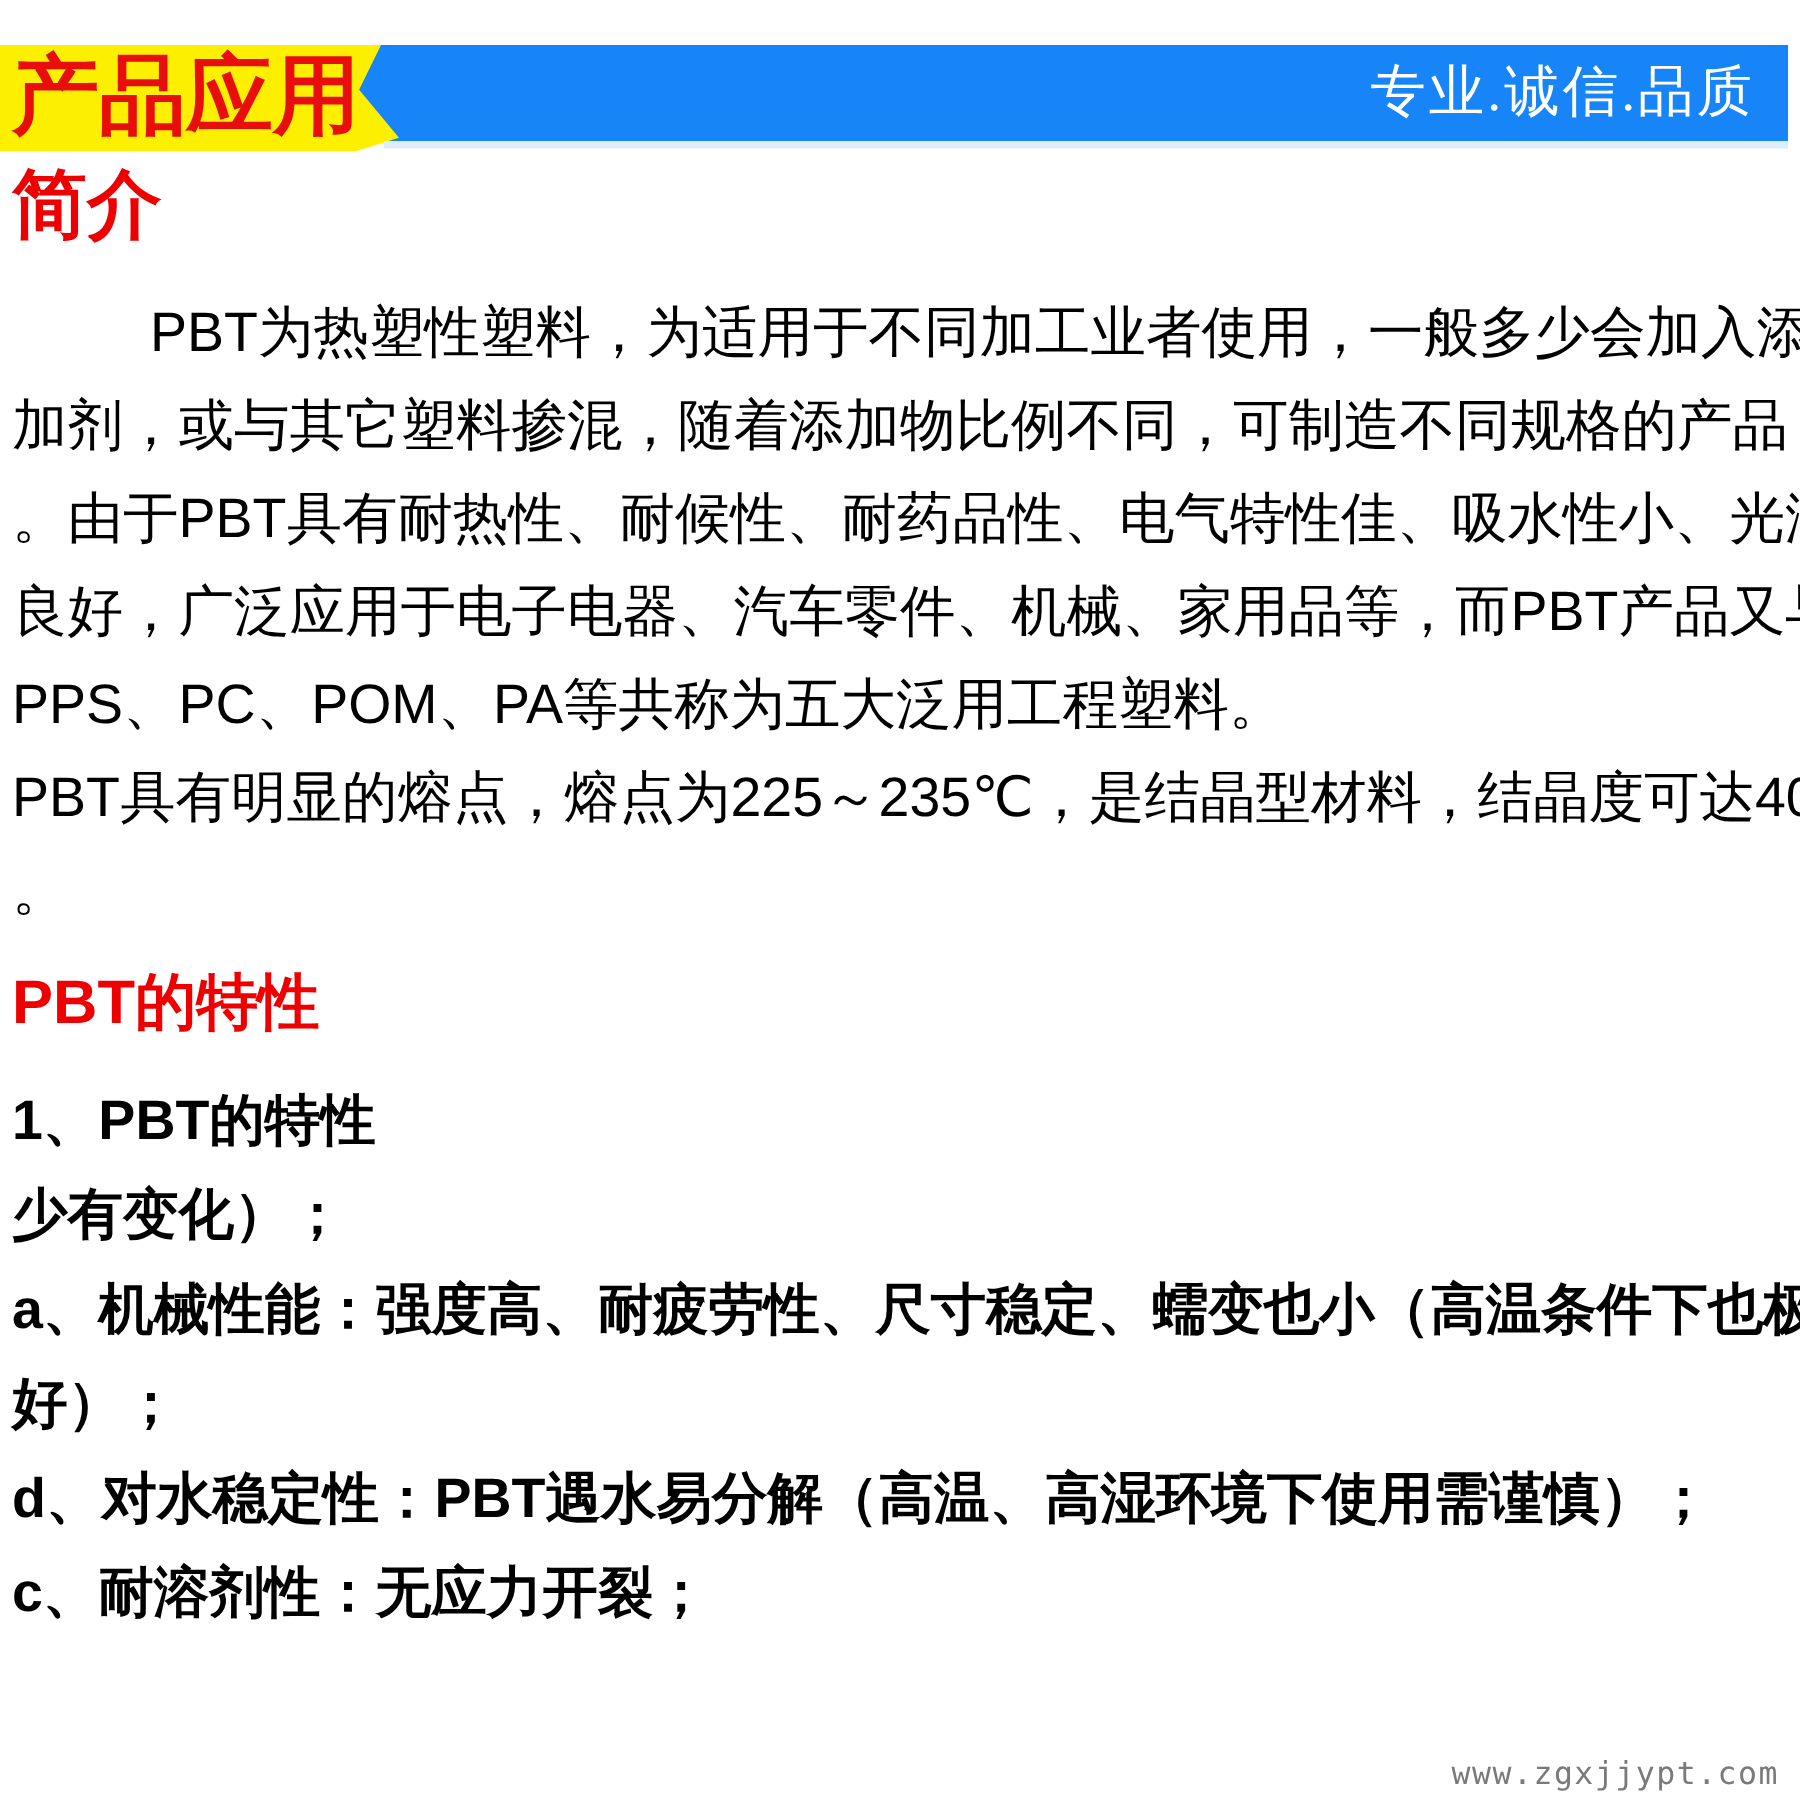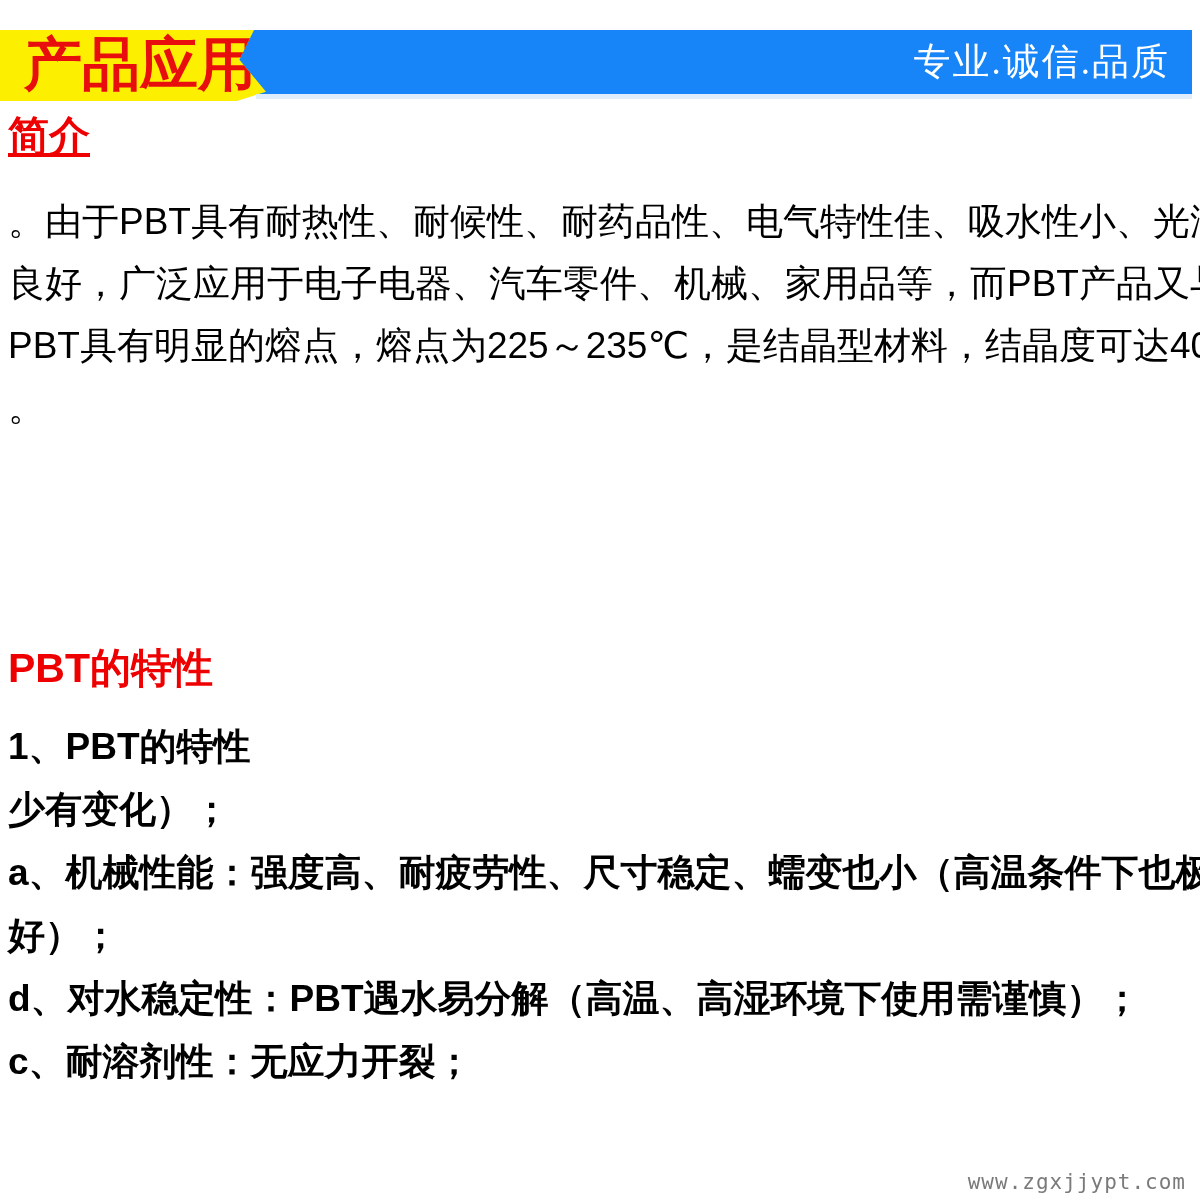--- a/index.html
+++ b/index.html
@@ -38,21 +38,21 @@
     top: 0;
     left: 0;
     width: 266px;
     height: 71px;
     background: #FCF000;
     clip-path: polygon(0% 0%, 95.5% 0%, 90% 42%, 100% 87%, 89% 100%, 0% 100%);
     color: #E80E0E;
     font-size: 58px;
     font-weight: bold;
     line-height: 68px;
-    padding-left: 24px;
+    padding-left: 8px;
     box-sizing: border-box;
     white-space: nowrap;
   }
   .banner-slogan {
     position: absolute;
     top: 0;
     right: 22px;
     height: 64px;
     line-height: 64px;
     color: #ffffff;
@@ -64,21 +64,21 @@
 
   
   .heading-red {
     position: absolute;
     left: 8px;
     margin: 0;
     color: #EE0000;
     font-weight: bold;
     white-space: nowrap;
   }
-  #intro-heading { top: 110px; font-size: 41px; line-height: 52px; text-decoration: underline; }
+  #intro-heading { top: 110px; font-size: 50px; line-height: 52px; }
   #features-heading { top: 641px; font-size: 41px; line-height: 54px; }
 
   
   .textblock {
     position: absolute;
     left: 8px;
     width: 1186px;
     color: #000000;
   }
   #intro-text { top: 191px; font-size: 37px; line-height: 62px; }
@@ -105,22 +105,25 @@
   <div class="banner-tag">
     <span>产品应用</span>
   </div>
   <div class="banner-slogan">专业.诚信.品质</div>
 </div>
 <div class="banner-substrip"></div>
 
 <h1 id="intro-heading" class="heading-red">简介</h1>
 
 <div id="intro-text" class="textblock">
+  <div class="text-line indent">PBT为热塑性塑料，为适用于不同加工业者使用，一般多少会加入添</div>
+  <div class="text-line">加剂，或与其它塑料掺混，随着添加物比例不同，可制造不同规格的产品</div>
   <div class="text-line">。由于PBT具有耐热性、耐候性、耐药品性、电气特性佳、吸水性小、光泽</div>
   <div class="text-line">良好，广泛应用于电子电器、汽车零件、机械、家用品等，而PBT产品又与</div>
+  <div class="text-line">PPS、PC、POM、PA等共称为五大泛用工程塑料。</div>
   <div class="text-line">PBT具有明显的熔点，熔点为225～235℃，是结晶型材料，结晶度可达40%</div>
   <div class="text-line">。</div>
 </div>
 
 <h2 id="features-heading" class="heading-red">PBT的特性</h2>
 
 <div id="features-text" class="textblock">
   <div class="text-line">1、PBT的特性</div>
   <div class="text-line">少有变化）；</div>
   <div class="text-line">a、机械性能：强度高、耐疲劳性、尺寸稳定、蠕变也小（高温条件下也极</div>

